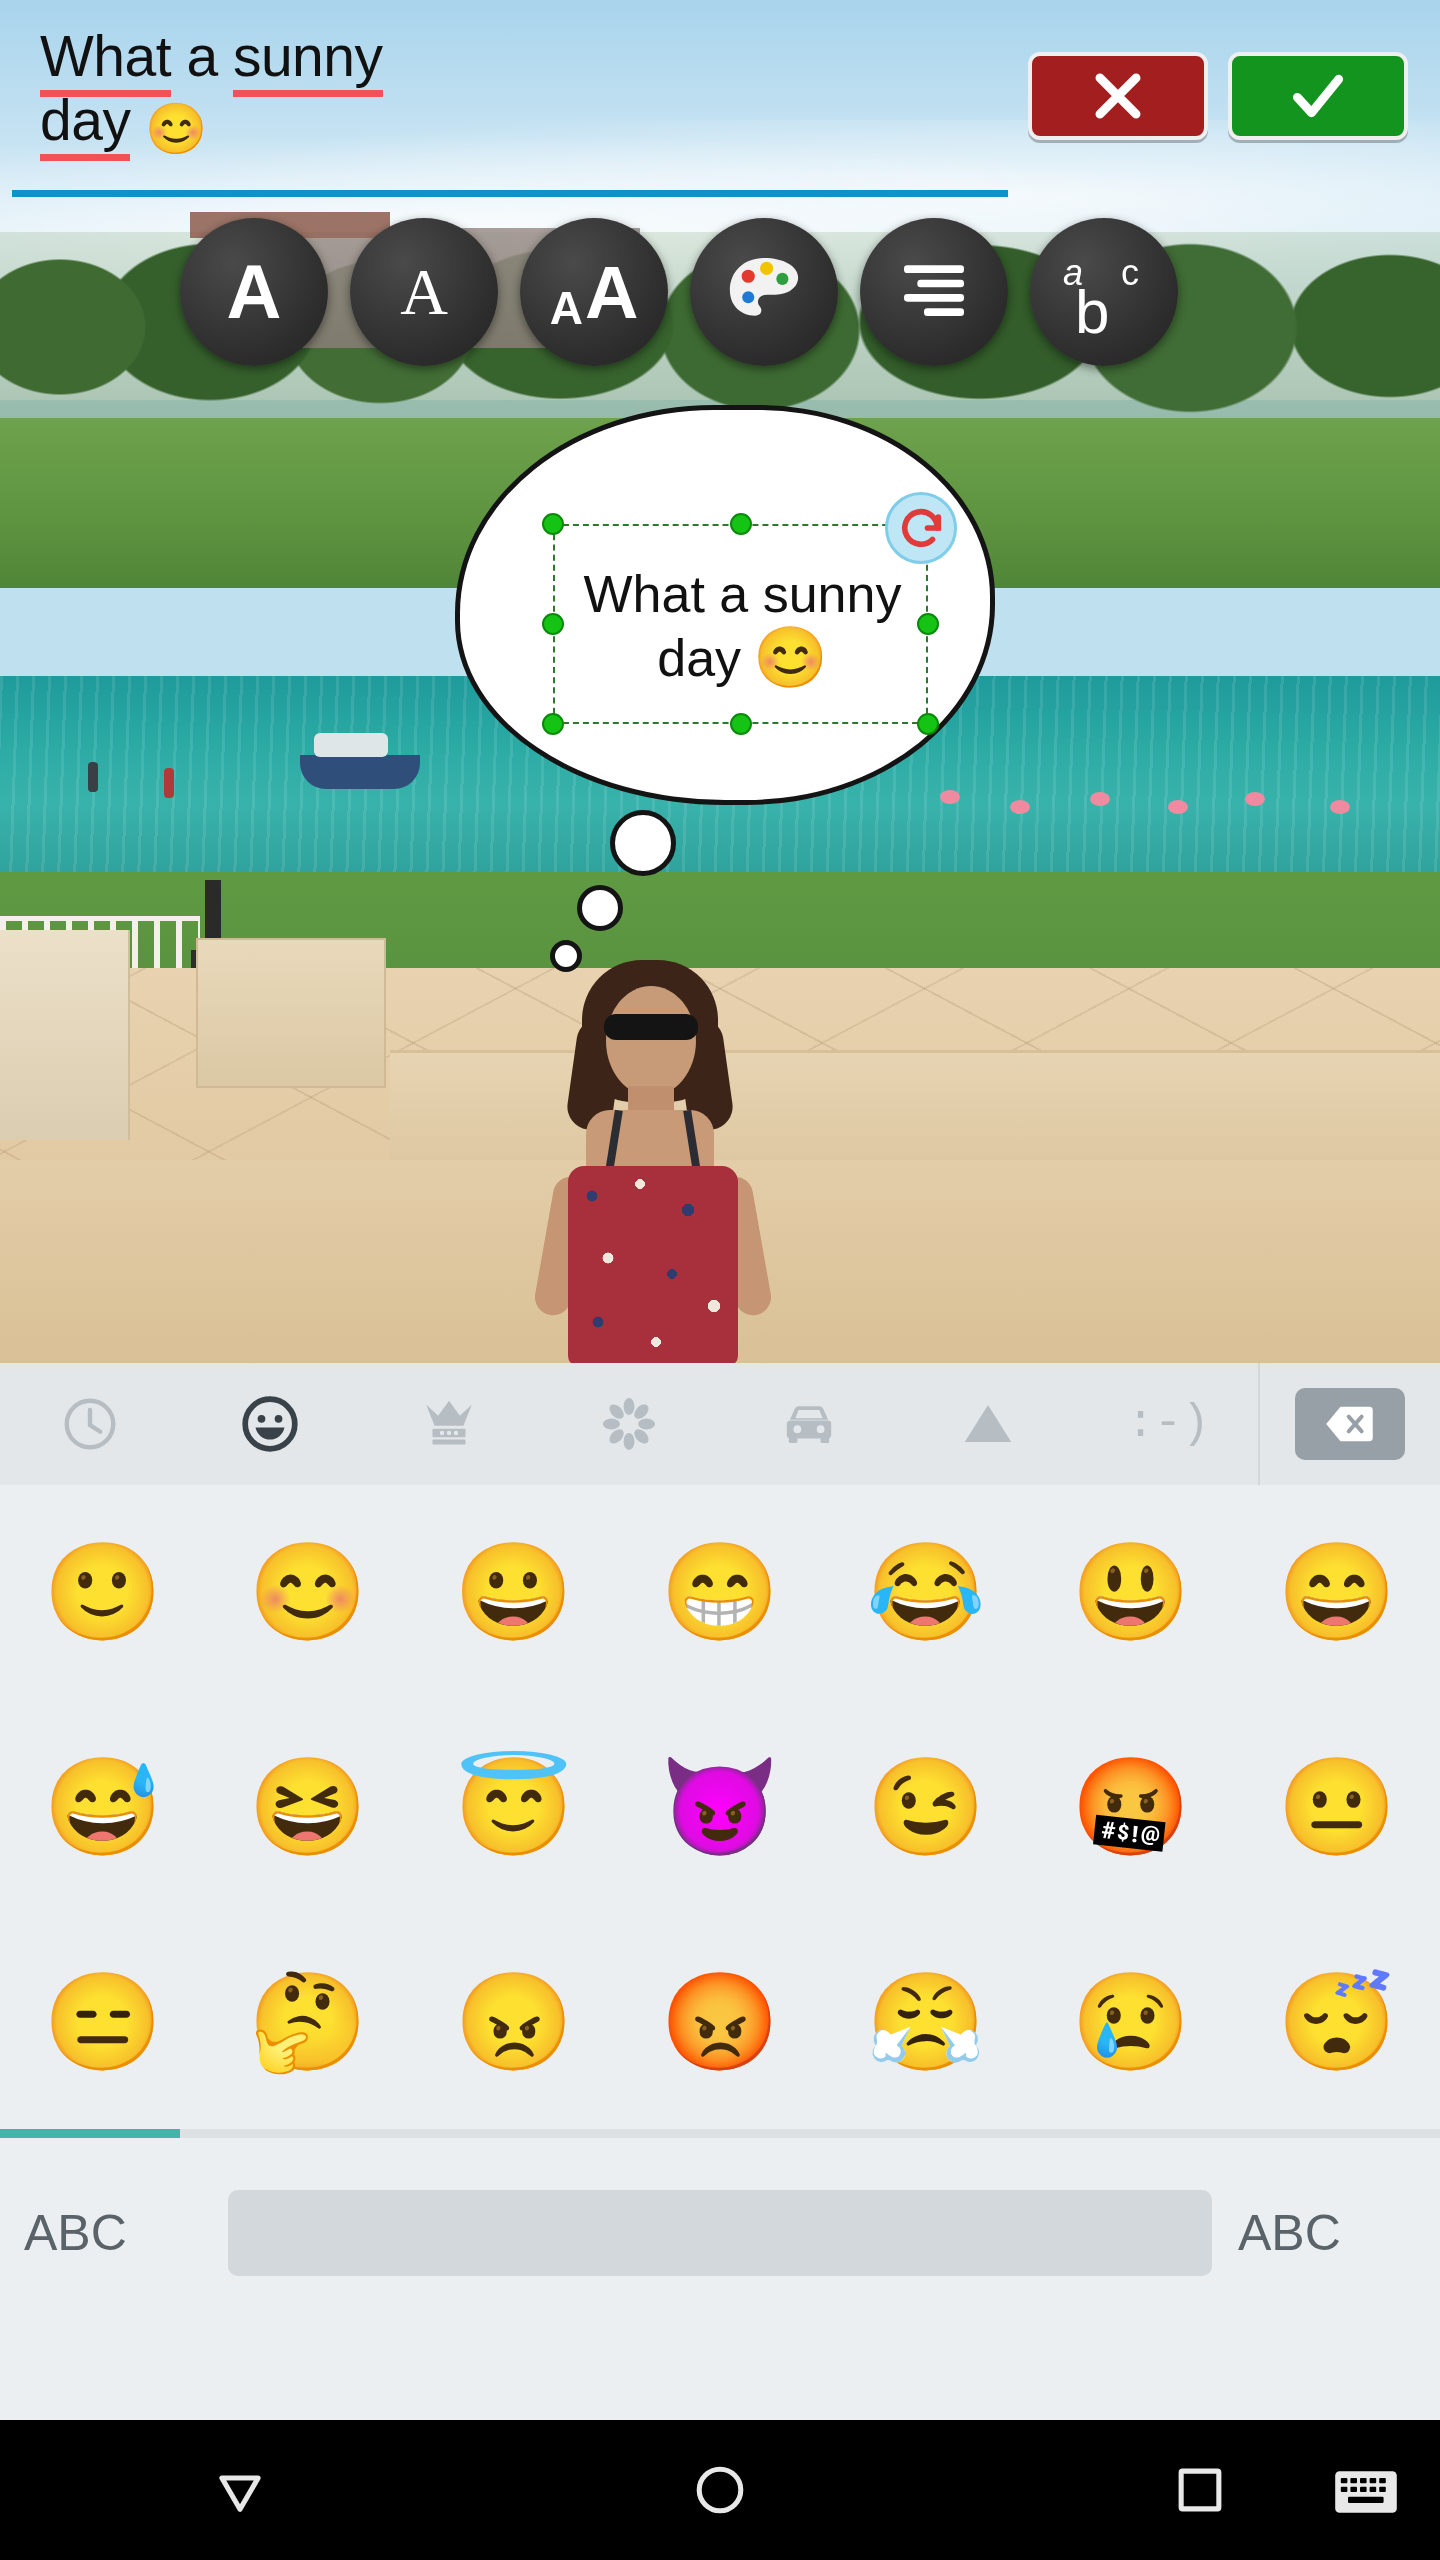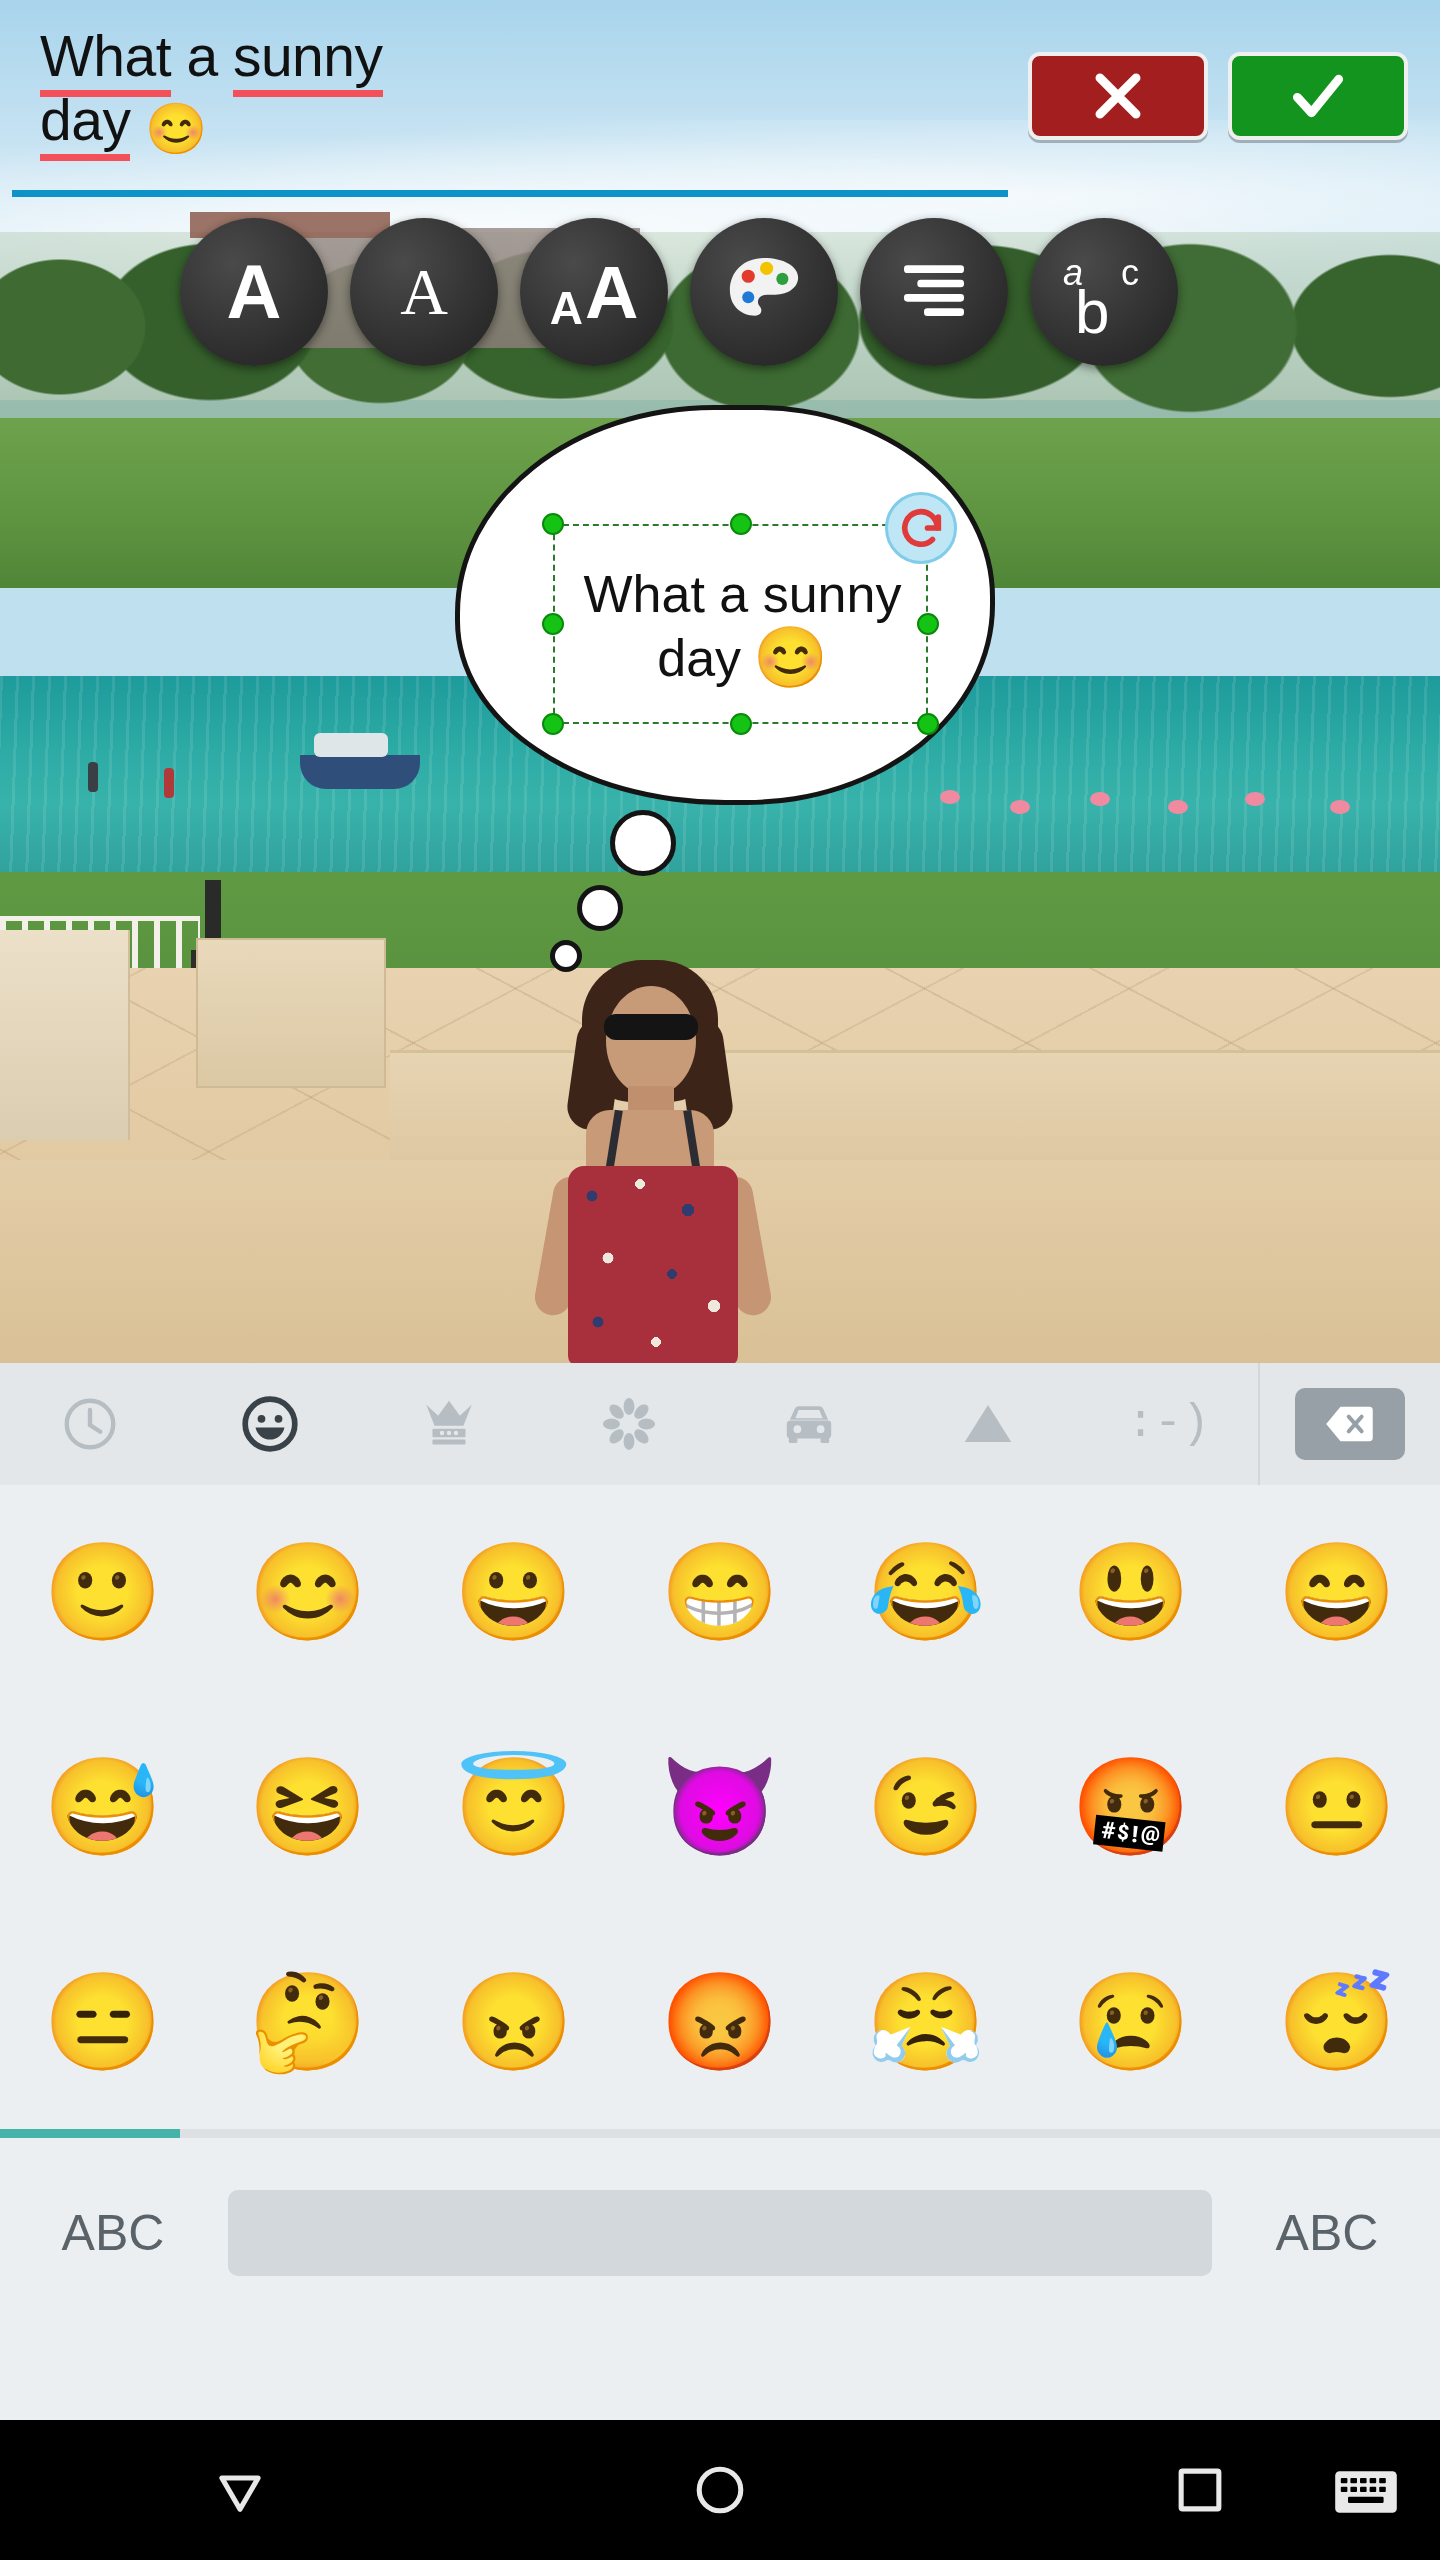--- a/index.html
+++ b/index.html
@@ -228,21 +228,21 @@
              display:flex; flex-direction:column; }
   .kb-row { flex:1; display:flex; }
   .kb-cell { flex:1; display:flex; align-items:center; justify-content:center; }
   .kb-cell .e { font-size:96px; line-height:1; }
 
   .kb-scroll { position:absolute; left:0; top:766px; width:1440px; height:9px; background:#dde1e4; }
   .kb-scroll .thumb { width:180px; height:9px; background:#45b3a8; }
 
   .kb-bottom { position:absolute; left:0; top:775px; width:1440px; height:190px;
                background:#eceff1; display:flex; align-items:center; }
-  .kb-abc { width:226px; text-align:center; font-size:50px; color:#5a6369; }
+  .kb-abc { width:226px; font-size:50px; color:#5a6369;padding-left:24px; }
   .kb-space { flex:1; height:86px; background:#d3d8dc; border-radius:10px; margin:0 2px; }
 
   
   .navbar { position:absolute; left:0; top:2420px; width:1440px; height:140px; background:#000;
             display:flex; align-items:center; z-index:60; }
   .nav-btn { flex:1; display:flex; align-items:center; justify-content:center; }
   .nav-btn svg { width:58px; height:58px; }
   .nav-kb { position:absolute; right:42px; top:50px; width:64px; height:44px; }
 </style>
 </head>

